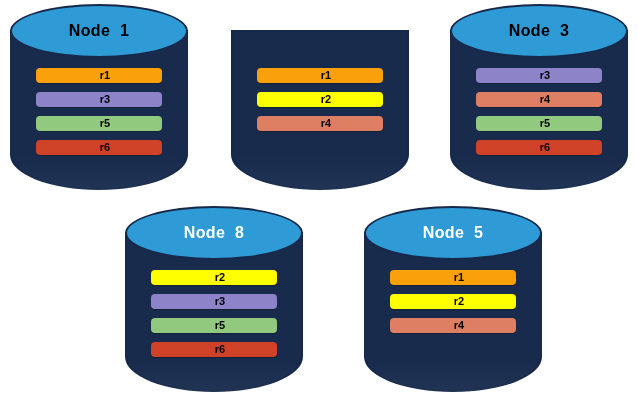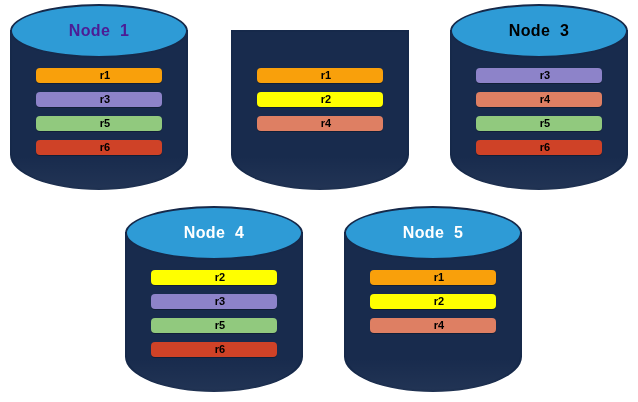--- a/index.html
+++ b/index.html
@@ -111,31 +111,31 @@
     box-shadow: 0 1px 0 rgba(0,0,0,0.28);
     user-select: none;
     padding-left: 12px;
   }
 
   
   #node-1 { left: 10px;  top: 4px; }
   #node-2 { left: 231px; top: 4px; }
   #node-3 { left: 450px; top: 4px; }
   #node-4 { left: 125px; top: 206px; }
-  #node-5 { left: 344px; top: 206px; }
+  #node-5 { left: 364px; top: 206px; }
 </style>
 </head>
 <body style="background: rgb(255, 255, 255);">
 
 <div id="diagram-canvas">
 
   <div class="node" id="node-1">
     <div class="node-body" style="background: rgb(24, 43, 77); border-color: rgb(22, 41, 74);"></div>
     <div class="node-top" style="background: rgb(46, 155, 214); border-color: rgb(22, 41, 74);">
-      <span class="node-title" style="color: #4c1d95;">Node  1</span>
+      <span class="node-title" style="color: #000000;">Node  1</span>
     </div>
     <div class="replica-stack">
       <div class="replica-bar" style="background: rgb(249, 160, 11); color: rgb(0, 0, 0);">r1</div>
       <div class="replica-bar" style="background: rgb(141, 131, 201); color: rgb(0, 0, 0);">r3</div>
       <div class="replica-bar" style="background: rgb(145, 201, 126); color: rgb(0, 0, 0);">r5</div>
       <div class="replica-bar" style="background: rgb(207, 66, 39); color: rgb(0, 0, 0);">r6</div>
     </div>
   </div>
 
   <div class="node" id="node-2">
@@ -156,21 +156,21 @@
       <div class="replica-bar" style="background: rgb(141, 131, 201); color: rgb(0, 0, 0);">r3</div>
       <div class="replica-bar" style="background: rgb(222, 127, 99); color: rgb(0, 0, 0);">r4</div>
       <div class="replica-bar" style="background: rgb(145, 201, 126); color: rgb(0, 0, 0);">r5</div>
       <div class="replica-bar" style="background: rgb(207, 66, 39); color: rgb(0, 0, 0);">r6</div>
     </div>
   </div>
 
   <div class="node" id="node-4">
     <div class="node-body" style="background: rgb(24, 43, 77); border-color: rgb(22, 41, 74);"></div>
     <div class="node-top" style="background: rgb(46, 155, 214); border-color: rgb(22, 41, 74);">
-      <span class="node-title" style="color: rgb(255, 255, 255);">Node  4</span>
+      <span class="node-title" style="color: rgb(255, 255, 255);">Node  8</span>
     </div>
     <div class="replica-stack">
       <div class="replica-bar" style="background: rgb(255, 255, 0); color: rgb(0, 0, 0);">r2</div>
       <div class="replica-bar" style="background: rgb(141, 131, 201); color: rgb(0, 0, 0);">r3</div>
       <div class="replica-bar" style="background: rgb(145, 201, 126); color: rgb(0, 0, 0);">r5</div>
       <div class="replica-bar" style="background: rgb(207, 66, 39); color: rgb(0, 0, 0);">r6</div>
     </div>
   </div>
 
   <div class="node" id="node-5">

